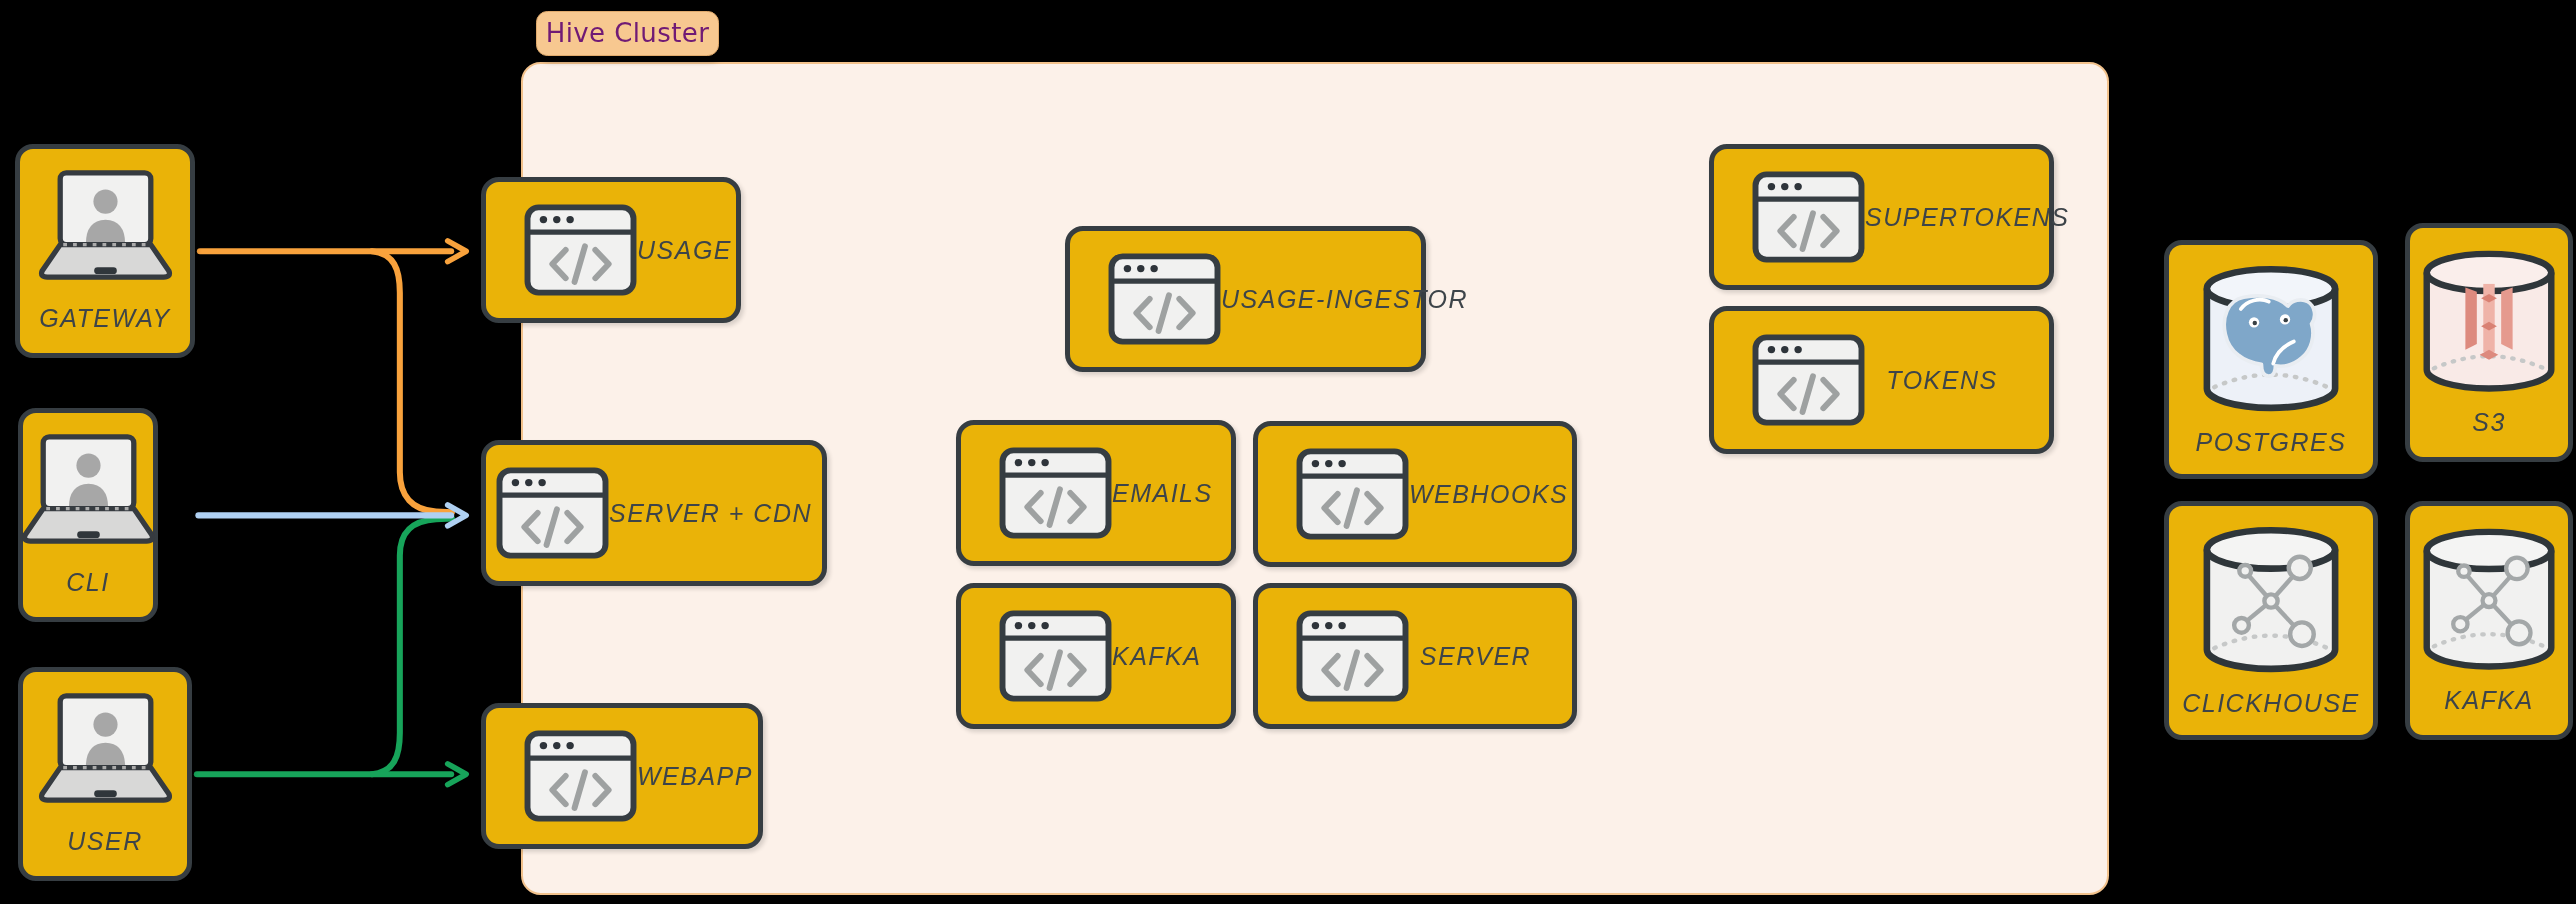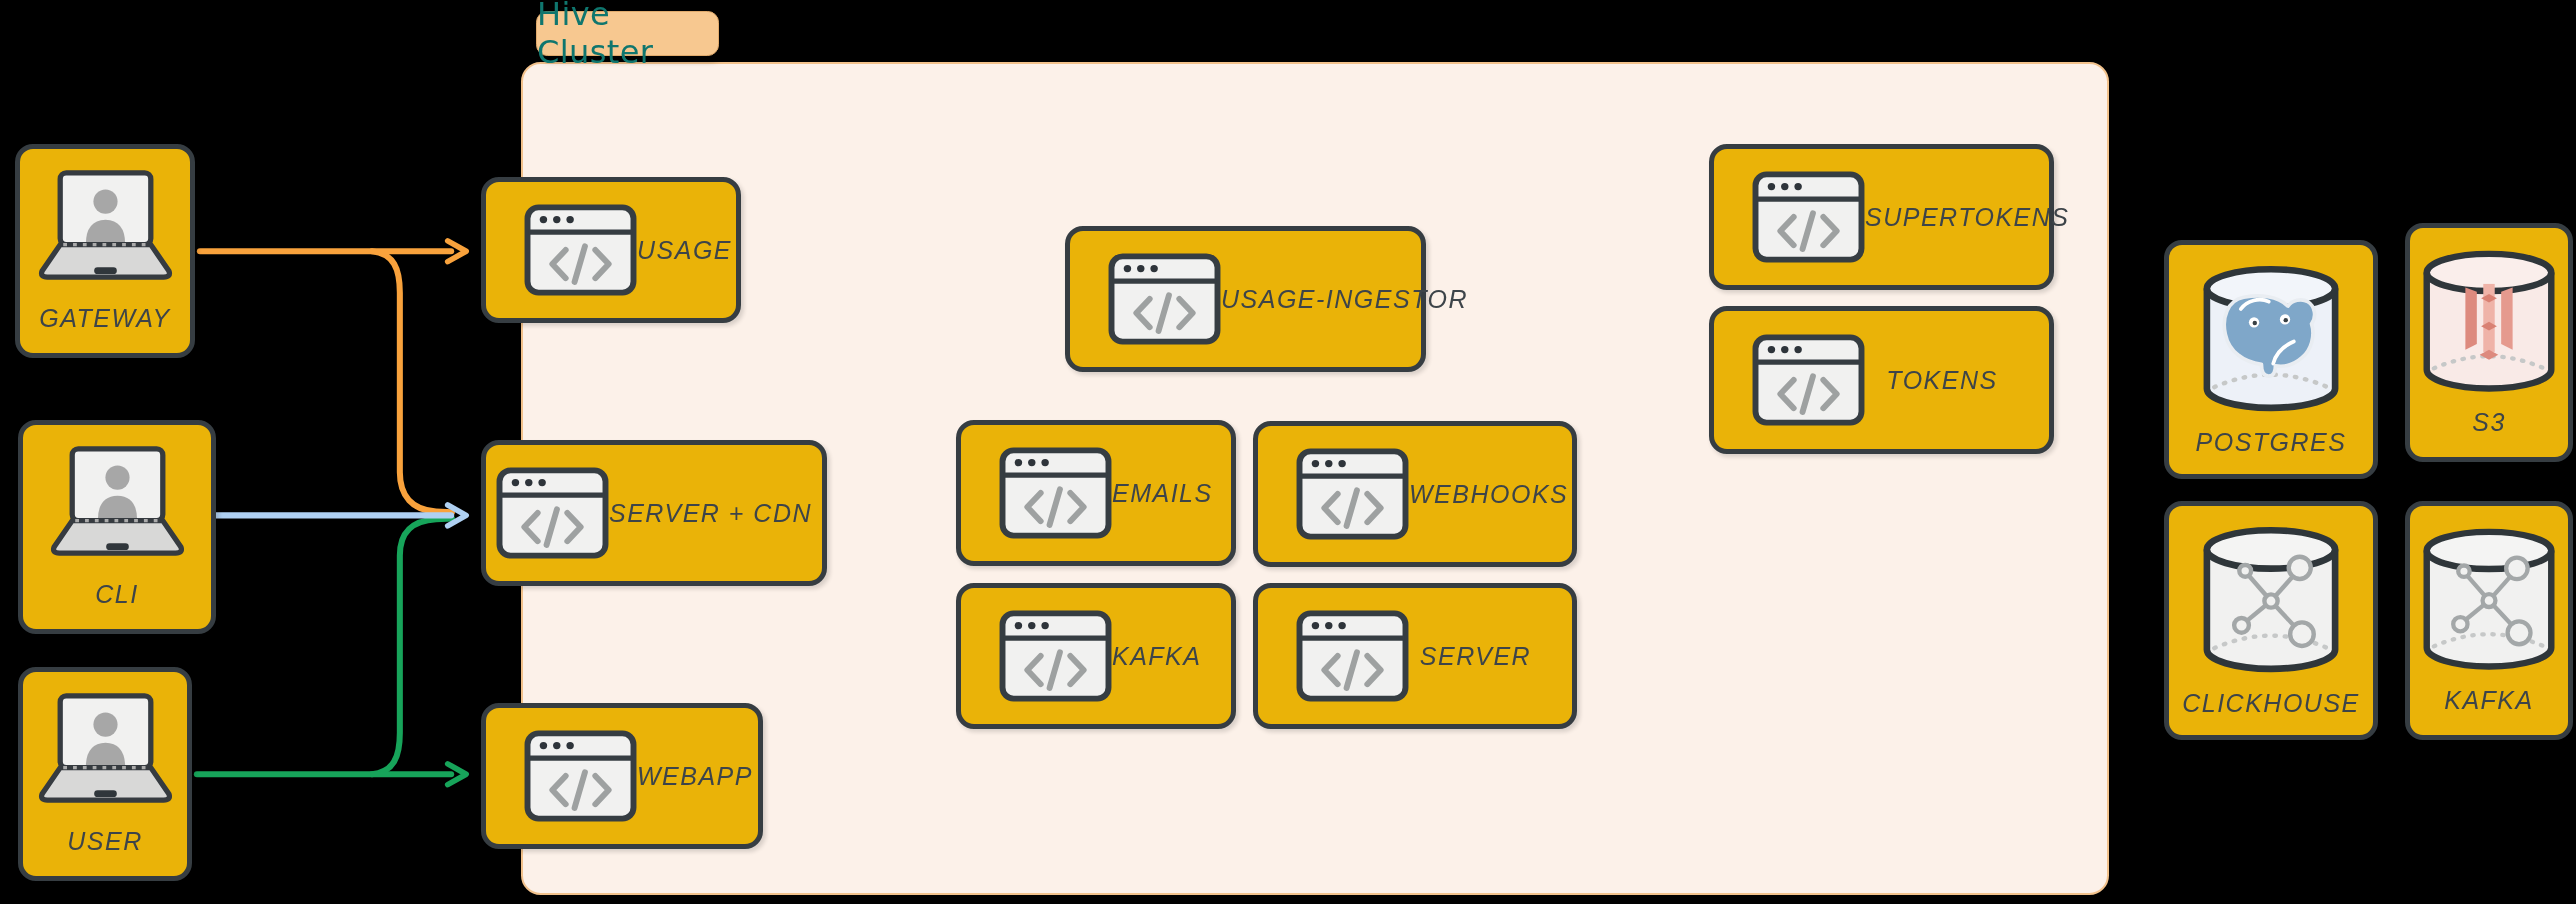--- a/index.html
+++ b/index.html
@@ -6,40 +6,40 @@
   #stage{position:relative;width:2576px;height:904px;background:#000;overflow:hidden;
          font-family:"Liberation Sans","DejaVu Sans",sans-serif;}
 
   
   #cluster{position:absolute;left:521px;top:62px;width:1584px;height:829px;
            background:#FCF1E9;border:2.3px solid #F2C28C;border-radius:19.6px;z-index:0;}
   #cluster-label{position:absolute;left:536px;top:10.6px;width:181px;height:43px;
            background:#F7C890;border:1.5px solid #E0AA6C;border-radius:11.3px;z-index:3;
            display:flex;align-items:center;justify-content:center;
            font-family:"DejaVu Sans","Liberation Sans",sans-serif;
-           font-size:32px;font-weight:400;color:#0f766e;letter-spacing:0.4px;
+           font-size:26px;font-weight:400;color:#701a75;letter-spacing:0.4px;
            box-shadow:3px 3.8px 6px rgba(0,0,0,.55);}
 
   
   .node{position:absolute;background:#eab308;border:5.3px solid #363D42;border-radius:18px;
         box-sizing:border-box;z-index:2;box-shadow:2.3px 3px 4.5px rgba(0,0,0,.14);}
   .node-label{font-style:italic;font-size:25px;font-weight:400;color:#3D4449;
         letter-spacing:1.5px;white-space:nowrap;}
 
   .client,.db{display:flex;flex-direction:column;align-items:center;justify-content:center;}
   .client{gap:19.6px;}
   .db{gap:8px;}
 
   .service{display:flex;align-items:center;height:146px;padding:0 30px 0 38px;}
   .service .node-label{flex:1;text-align:center;}
   .service .svc-icon{flex:none;}
 
   
   #node-gateway{left:15px;top:144px;width:180px;height:214px;}
-  #node-cli{left:18px;top:420px;width:198px;height:214px;align-items:center;}
+  #node-cli{left:18px;top:408px;width:140px;height:214px;align-items:center;}
   #node-user{left:18px;top:667px;width:174px;height:214px;}
 
   
   #svc-usage{left:481px;top:177px;width:260px;}
   #svc-server-cdn{left:481px;top:440px;width:346px;padding-left:10px;}
   #svc-webapp{left:481px;top:703px;width:282px;}
   #svc-usage-ingestor{left:1065px;top:226px;width:361px;}
   #svc-emails{left:956px;top:420px;width:280px;}
   #svc-webhooks{left:1253px;top:421px;width:324px;}
   #svc-schema{left:956px;top:583px;width:280px;}

